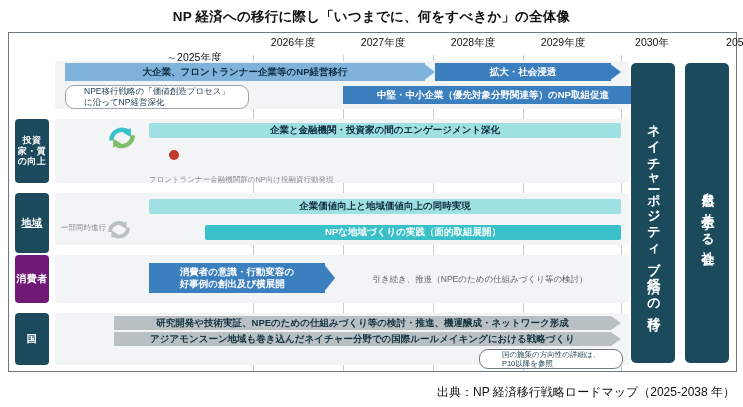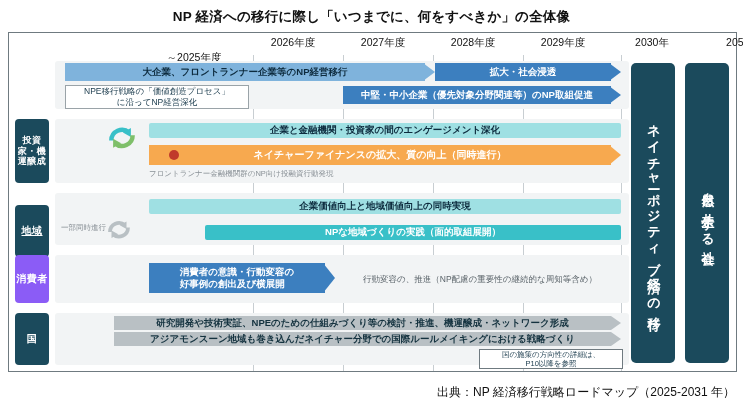--- a/index.html
+++ b/index.html
@@ -71,21 +71,21 @@
     width:0;height:0;border-top:9px solid transparent;border-bottom:9px solid transparent;
   }
   .arrow .txt{
     position:absolute;left:0;right:10px;top:0;bottom:0;
     display:flex;align-items:center;justify-content:center;
     font-size:9.5px;white-space:nowrap;
   }
 
   .box{
     position:absolute;display:flex;align-items:center;justify-content:center;
-    text-align:center;font-size:8.5px;line-height:1.25;white-space:pre-line;
+    text-align:left;font-size:8.5px;line-height:1.25;white-space:pre-line;border-radius:9px;
   }
 
   
   .rightcol{
     position:absolute;top:30px;width:44px;height:300px;
     border-radius:5px;color:#fff;font-weight:bold;font-size:13px;
     display:flex;align-items:center;justify-content:center;
     text-align:center;
   }
   .vert{
@@ -132,55 +132,50 @@
 
     <div class="arrow" style="left:426px;top:30px;width:186px;">
       <div class="body" style="background:#3c7fbf;"></div>
       <div class="head" style="border-left:12px solid #3c7fbf;"></div>
       <div class="txt" style="color:#ffffff;font-weight:bold;">拡大・社会浸透</div>
     </div>
 
     <div class="box" style="left:56px;top:52px;width:182px;height:22px;border:1px solid #9aa3a8;background:#ffffff;color:#17384a;">NPE移行戦略の「価値創造プロセス」
 に沿ってNP経営深化</div>
 
-    <div class="arrow" style="left:334px;top:53px;width:278px;">
+    <div class="arrow" style="left:334px;top:53px;width:278px;padding-left:32px;">
       <div class="body" style="background:#3c7fbf;"></div>
       <div class="head" style="border-left:12px solid #3c7fbf;"></div>
       <div class="txt" style="color:#ffffff;font-weight:bold;">中堅・中小企業（優先対象分野関連等）のNP取組促進</div>
     </div>
 
     <div class="rowband" style="top:86px;height:64px;"></div>
     <div class="cat" style="top:86px;height:64px;background:#1b4a5c;font-size:9px;">
-      <span>投資家・機運醸成</span>
+      <span>投資家・質の向上</span>
     </div>
 
     <div class="bar" style="left:140px;top:90px;width:472px;height:15px;background:#9fe0e3;border-radius:2px;">
       <span class="lbl" style="font-weight:bold;">企業と金融機関・投資家の間のエンゲージメント深化</span>
     </div>
 
     <div class="cyc" style="left:95px;top:88px;width:36px;height:32px;">
       <svg viewBox="0 0 40 36" width="36" height="32">
         <path d="M8 22 a12 12 0 0 1 20 -9" fill="none" stroke="#39c0c8" stroke-width="5"></path>
         <polygon points="30,8 30,18 21,13" fill="#39c0c8"></polygon>
         <path d="M32 16 a12 12 0 0 1 -20 9" fill="none" stroke="#7fbf6a" stroke-width="5"></path>
         <polygon points="10,30 10,20 19,25" fill="#7fbf6a"></polygon>
       </svg>
     </div>
 
-    <div class="arrow" style="left:140px;top:112px;width:472px;height:20px;">
-      <div class="body" style="background:#f7a94f;"></div>
-      <div class="head" style="border-top-width:10px;border-bottom-width:10px;border-left:12px solid #f7a94f;"></div>
-      <div class="txt" style="color:#ffffff;font-weight:bold;font-size:10px;">ネイチャーファイナンスの拡大、質の向上（同時進行）</div>
-    </div>
     <div style="position:absolute;left:160px;top:117px;width:10px;height:10px;border-radius:50%;background:#c0392b;"></div>
 
-    <div class="note" style="left:140px;top:136px;">フロントランナー金融機関群のNP向け投融資行動発現</div>
+    <div class="note" style="left:140px;top:142px;">フロントランナー金融機関群のNP向け投融資行動発現</div>
 
     <div class="rowband" style="top:160px;height:52px;"></div>
-    <div class="cat" style="top:172px;height:52px;background:#1b4a5c;text-decoration:underline;">
+    <div class="cat" style="top:160px;height:60px;background:#1b4a5c;text-decoration:underline;">
       <span>地域</span>
     </div>
 
     <div class="bar" style="left:140px;top:166px;width:472px;height:15px;background:#9fe0e3;border-radius:2px;">
       <span class="lbl" style="font-weight:bold;">企業価値向上と地域価値向上の同時実現</span>
     </div>
 
     <div class="cyc" style="left:95px;top:182px;width:30px;height:28px;">
       <svg viewBox="0 0 40 36" width="30" height="28">
         <path d="M8 22 a12 12 0 0 1 20 -9" fill="none" stroke="#b9c0c4" stroke-width="5"></path>
@@ -189,32 +184,32 @@
         <polygon points="10,30 10,20 19,25" fill="#b9c0c4"></polygon>
       </svg>
     </div>
     <div class="note" style="left:52px;top:190px;">一部同時進行</div>
 
     <div class="bar" style="left:196px;top:192px;width:416px;height:15px;background:#39c0c8;border-radius:2px;">
       <span class="lbl" style="font-weight:bold;color:#ffffff;">NPな地域づくりの実践（面的取組展開）</span>
     </div>
 
     <div class="rowband" style="top:222px;height:48px;"></div>
-    <div class="cat" style="top:222px;height:48px;background:#8b5cf6;">
+    <div class="cat" style="top:222px;height:48px;background:#701a75;">
       <span>消費者</span>
     </div>
 
     <div class="arrow" style="left:140px;top:230px;width:186px;height:30px;">
       <div class="body" style="background:#3c7fbf;"></div>
       <div class="head" style="border-top-width:15px;border-bottom-width:15px;border-left:12px solid #3c7fbf;"></div>
       <div class="txt" style="color:#ffffff;font-weight:bold;white-space:pre-line;text-align:left;line-height:1.3;">消費者の意識・行動変容の
 好事例の創出及び横展開</div>
     </div>
 
-    <div class="box" style="left:330px;top:238px;width:282px;height:16px;color:#5b646a;">行動変容の、推進（NP配慮の重要性の継続的な周知等含め）</div>
+    <div class="box" style="left:330px;top:238px;width:282px;height:16px;color:#5b646a;">引き続き、推進（NPEのための仕組みづくり等の検討）</div>
 
     <div class="rowband" style="top:280px;height:52px;"></div>
     <div class="cat" style="top:280px;height:52px;background:#1b4a5c;">
       <span>国</span>
     </div>
 
     <div class="arrow" style="left:105px;top:299px;width:507px;height:14px;">
       <div class="body" style="background:#b9c0c4;"></div>
       <div class="head" style="border-top-width:7px;border-bottom-width:7px;border-left:10px solid #b9c0c4;"></div>
       <div class="txt" style="color:#14323f;font-weight:bold;">アジアモンスーン地域も巻き込んだネイチャー分野での国際ルールメイキングにおける戦略づくり</div>
@@ -231,14 +226,14 @@
 
     <div class="rightcol" style="left:622px;background:#1b4a5c;">
       <span class="vert">ネイチャーポジティブ経済への移行</span>
     </div>
     <div class="rightcol" style="left:676px;background:#1b4a5c;">
       <span class="vert">自然と共生する社会</span>
     </div>
 
   </div>
 
-  <div class="source">出典：NP 経済移行戦略ロードマップ（2025-2031 年）</div>
+  <div class="source">出典：NP 経済移行戦略ロードマップ（2025-2038 年）</div>
 </div>
 
 </body></html>

